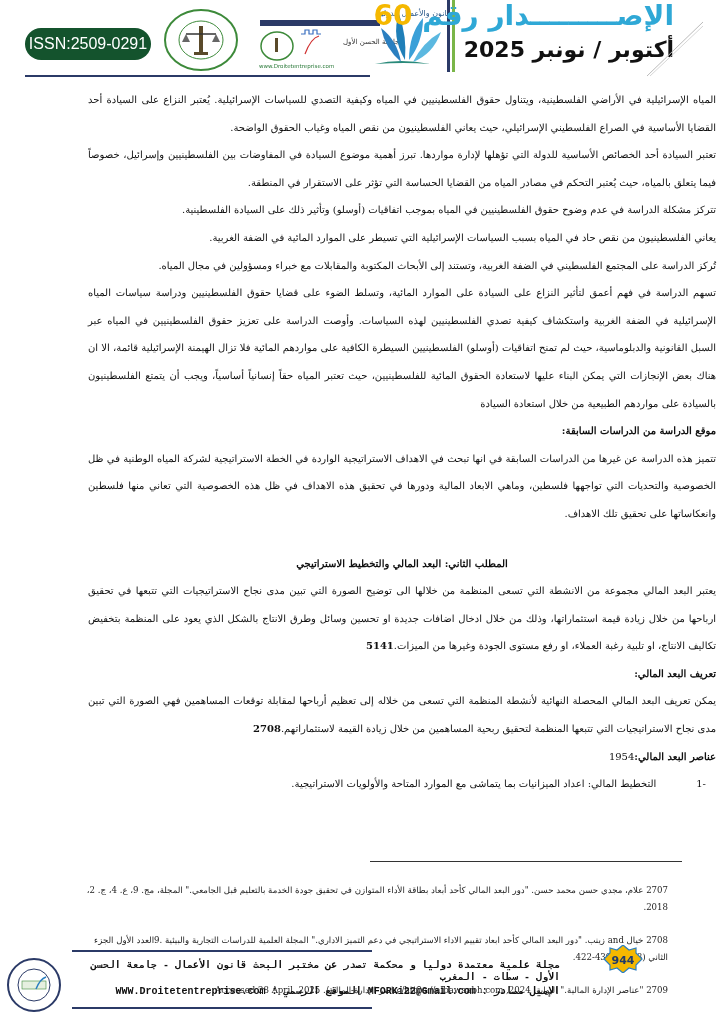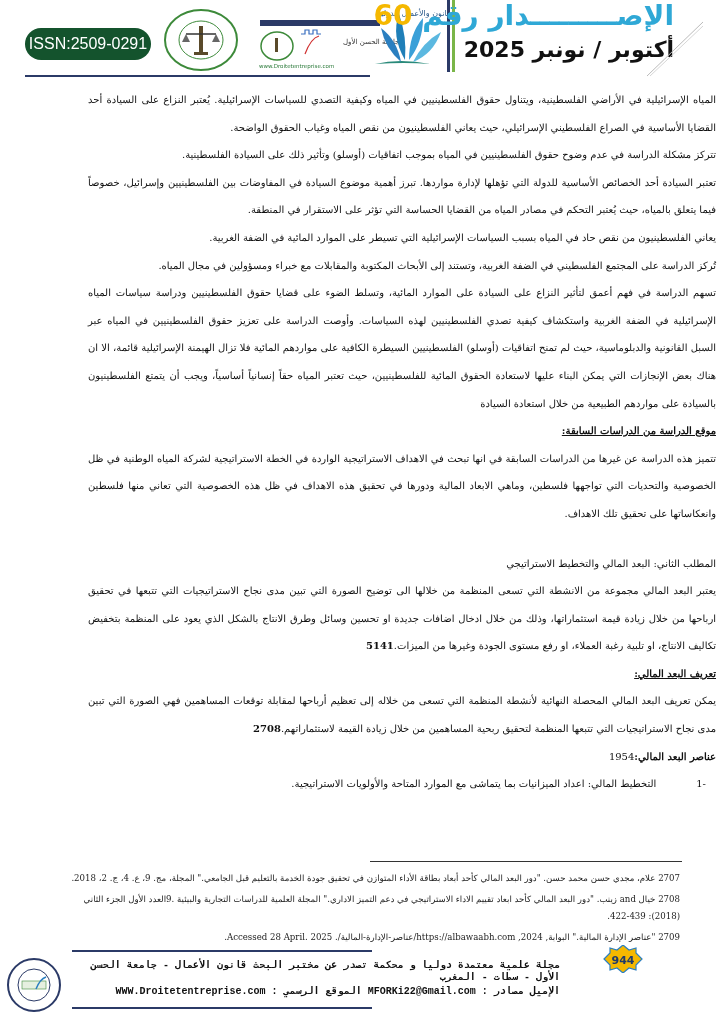--- a/index.html
+++ b/index.html
@@ -17,28 +17,28 @@
            font-family: "DejaVu Sans", sans-serif; font-weight: bold; }
   .issue .num { font-size: 28px; color: #2fa8d6; line-height: 32px; }
   .issue .num .n { color: #f5b800; }
   .issue .date { font-size: 22px; color: #111; line-height: 36px; }
   .diag { position: absolute; left: 645px; top: 18px; width: 60px; height: 60px; }
   .hrule { position: absolute; left: 25px; top: 75px; width: 345px; height: 2px; background: #2b3a67; }
 
   .content { position: absolute; left: 56px; top: 86px; width: 628px; direction: rtl;
              text-align: justify; font-size: 10px; line-height: 27.6px; margin-left: 32px; }
   .content p { margin: 0; }
-  .content .h { font-weight: bold; text-decoration: underline; }
-  .content .center-h { font-weight: normal; margin-top: 22px; }
+  .content .h { font-weight: bold; }
+  .content .center-h { text-align: center; font-weight: bold; margin-top: 22px; }
   .content .list-item { padding-right: 0; display: flex; gap: 40px; }
 
   .fn-sep { position: absolute; left: 370px; top: 861px; width: 312px; height: 1px; background: #333; }
   .footnotes { position: absolute; left: 56px; top: 866px; width: 628px; direction: rtl;
                font-size: 8.6px; line-height: 17px; text-align: right; color: #222; }
-  .footnotes p { margin: 4px; }
+  .footnotes p { margin: 16px; }
 
   .footer { position: absolute; left: 0; top: 945px; width: 724px; height: 79px; }
   .frule { position: absolute; left: 72px; width: 300px; height: 2px; background: #2b3a67; }
   .footer-text { position: absolute; left: 80px; width: 480px; direction: rtl; text-align: right;
                  font-size: 10px; font-weight: bold; font-family: Liberation Mono, monospace; color: #111; }
   .page-badge { position: absolute; left: 600px; top: 0px; width: 46px; height: 28px; }
   .seal { position: absolute; left: 6px; top: 12px; width: 56px; height: 56px; }
 </style>
 </head>
 <body>
@@ -84,22 +84,22 @@
   </div>
   <svg class="diag" viewBox="0 0 60 60">
     <line x1="2" y1="58" x2="58" y2="4" stroke="#bbb" stroke-width="1"></line>
     <line x1="5" y1="58" x2="58" y2="8" stroke="#ccc" stroke-width="0.8"></line>
   </svg>
   <div class="hrule"></div>
 </div>
 
 <div class="content">
   <p>المياه الإسرائيلية في الأراضي الفلسطينية، ويتناول حقوق الفلسطينيين في المياه وكيفية التصدي للسياسات الإسرائيلية. يُعتبر النزاع على السيادة أحد القضايا الأساسية في الصراع الفلسطيني الإسرائيلي، حيث يعاني الفلسطينيون من نقص المياه وغياب الحقوق الواضحة.</p>
+  <p>تعتبر السيادة أحد الخصائص الأساسية للدولة التي تؤهلها لإدارة مواردها. تبرز أهمية موضوع السيادة في المفاوضات بين الفلسطينيين وإسرائيل، خصوصاً فيما يتعلق بالمياه، حيث يُعتبر التحكم في مصادر المياه من القضايا الحساسة التي تؤثر على الاستقرار في المنطقة.</p>
   <p>تتركز مشكلة الدراسة في عدم وضوح حقوق الفلسطينيين في المياه بموجب اتفاقيات (أوسلو) وتأثير ذلك على السيادة الفلسطينية.</p>
-  <p>تعتبر السيادة أحد الخصائص الأساسية للدولة التي تؤهلها لإدارة مواردها. تبرز أهمية موضوع السيادة في المفاوضات بين الفلسطينيين وإسرائيل، خصوصاً فيما يتعلق بالمياه، حيث يُعتبر التحكم في مصادر المياه من القضايا الحساسة التي تؤثر على الاستقرار في المنطقة.</p>
   <p>يعاني الفلسطينيون من نقص حاد في المياه بسبب السياسات الإسرائيلية التي تسيطر على الموارد المائية في الضفة الغربية.</p>
   <p>تُركز الدراسة على المجتمع الفلسطيني في الضفة الغربية، وتستند إلى الأبحاث المكتوبة والمقابلات مع خبراء ومسؤولين في مجال المياه.</p>
   <p>تسهم الدراسة في فهم أعمق لتأثير النزاع على السيادة على الموارد المائية، وتسلط الضوء على قضايا حقوق الفلسطينيين ودراسة سياسات المياه الإسرائيلية في الضفة الغربية واستكشاف كيفية تصدي الفلسطينيين لهذه السياسات. وأوصت الدراسة على تعزيز حقوق الفلسطينيين في المياه عبر السبل القانونية والدبلوماسية، حيث لم تمنح اتفاقيات (أوسلو) الفلسطينيين السيطرة الكافية على مواردهم المائية فلا تزال الهيمنة الإسرائيلية قائمة، الا ان هناك بعض الإنجازات التي يمكن البناء عليها لاستعادة الحقوق المائية للفلسطينيين، حيث تعتبر المياه حقاً إنسانياً أساسياً، ويجب أن يتمتع الفلسطينيون بالسيادة على مواردهم الطبيعية من خلال استعادة السيادة</p>
   <p class="h">موقع الدراسة من الدراسات السابقة:</p>
   <p>تتميز هذه الدراسة عن غيرها من الدراسات السابقة في انها تبحث في الاهداف الاستراتيجية الواردة في الخطة الاستراتيجية لشركة المياه الوطنية في ظل الخصوصية والتحديات التي تواجهها فلسطين، وماهي الابعاد المالية ودورها في تحقيق هذه الاهداف في ظل هذه الخصوصية التي تعاني منها فلسطين وانعكاساتها على تحقيق تلك الاهداف.</p>
   <p class="center-h">المطلب الثاني: البعد المالي والتخطيط الاستراتيجي</p>
   <p><span>يعتبر البعد المالي مجموعة من الانشطة التي تسعى المنظمة من خلالها الى توضيح الصورة التي تبين مدى نجاح الاستراتيجيات التي تتبعها في تحقيق ارباحها من خلال زيادة قيمة استثماراتها، وذلك من خلال ادخال اضافات جديدة او تحسين وسائل وطرق الانتاج بالشكل الذي يعود على المنظمة بتخفيض تكاليف الانتاج، او تلبية رغبة العملاء، او رفع مستوى الجودة وغيرها من الميزات.</span><b>5141</b></p>
   <p class="h">تعريف البعد المالي:</p>
   <p><span>يمكن تعريف البعد المالي المحصلة النهائية لأنشطة المنظمة التي تسعى من خلاله إلى تعظيم أرباحها لمقابلة توقعات المساهمين فهي الصورة التي تبين مدى نجاح الاستراتيجيات التي تتبعها المنظمة لتحقيق ربحية المساهمين من خلال زيادة القيمة لاستثماراتهم.</span><b>2708</b></p>
   <p><b>عناصر البعد المالي:</b><span>1954</span></p>

